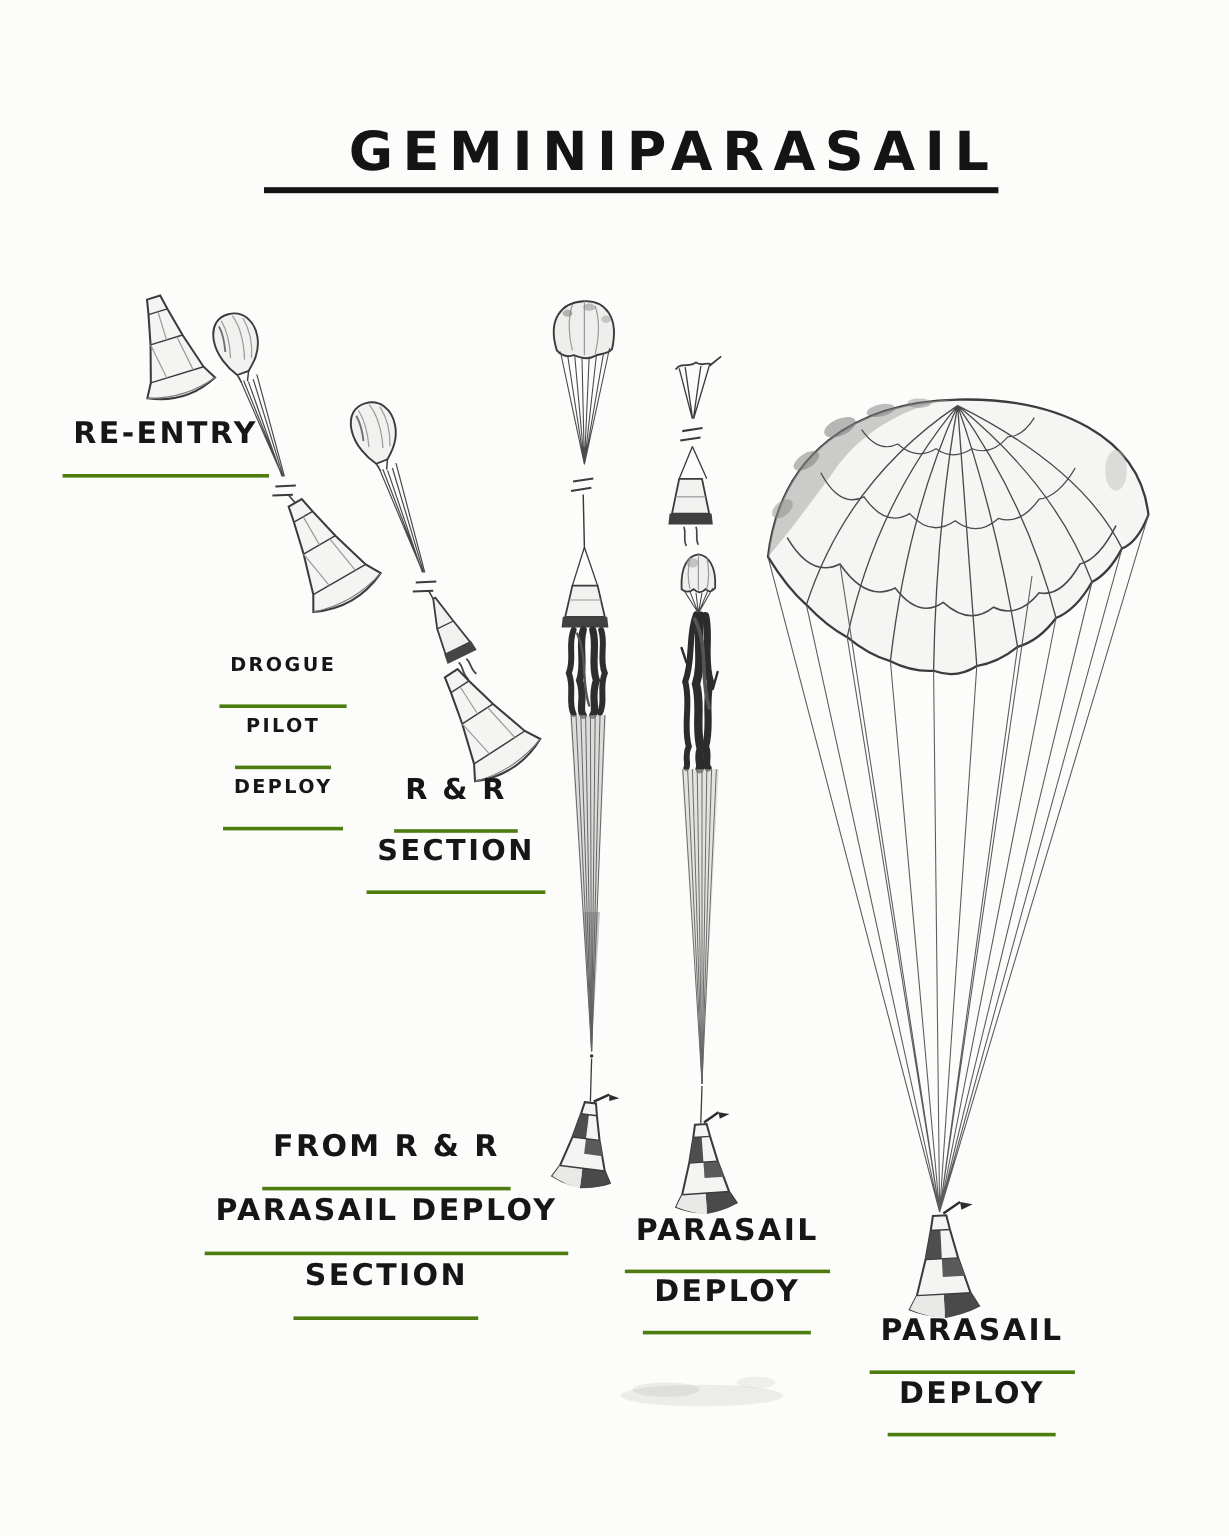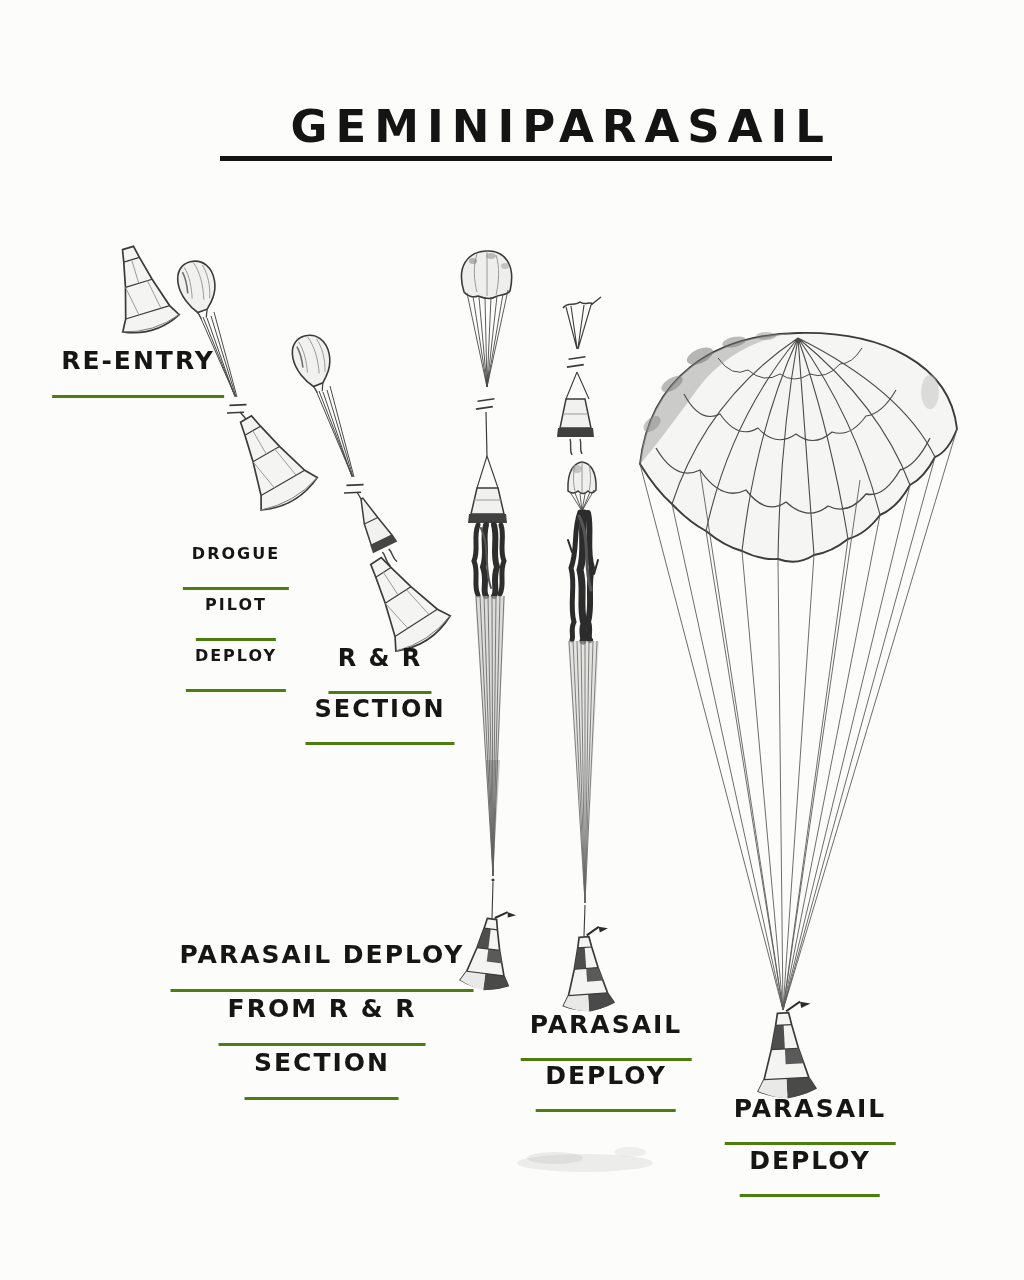--- a/index.html
+++ b/index.html
@@ -222,22 +222,22 @@
     <span class="ll"><span class="ul">PILOT</span></span>
     <span class="ll"><span class="ul">DEPLOY</span></span>
   </div>
 
   <div class="stage-label" style="left:380px;top:643px;font-size:24px;line-height:30px">
     <span class="ll"><span class="ul">R &amp; R</span></span>
     <span class="ll"><span class="ul">SECTION</span></span>
   </div>
 
   <div class="stage-label" style="left:322px;top:938px;font-size:25px;line-height:33px">
+    <span class="ll"><span class="ul">FROM R &amp; R</span></span>
     <span class="ll"><span class="ul">PARASAIL DEPLOY</span></span>
-    <span class="ll"><span class="ul">FROM R &amp; R</span></span>
     <span class="ll"><span class="ul">SECTION</span></span>
   </div>
 
   <div class="stage-label" style="left:606px;top:1010px;font-size:25px;line-height:30px">
     <span class="ll"><span class="ul">PARASAIL</span></span>
     <span class="ll"><span class="ul">DEPLOY</span></span>
   </div>
 
   <div class="stage-label" style="left:810px;top:1093px;font-size:25px;line-height:31px">
     <span class="ll"><span class="ul">PARASAIL</span></span>

